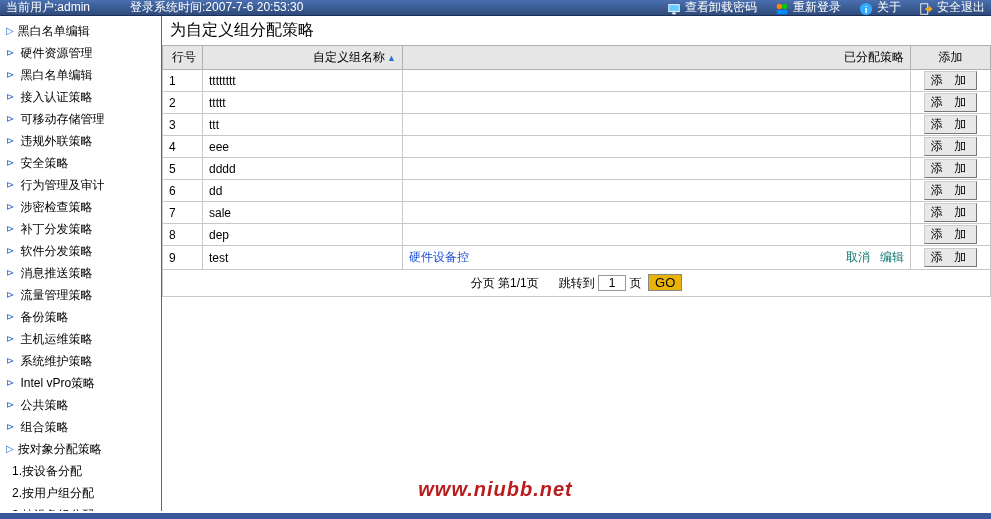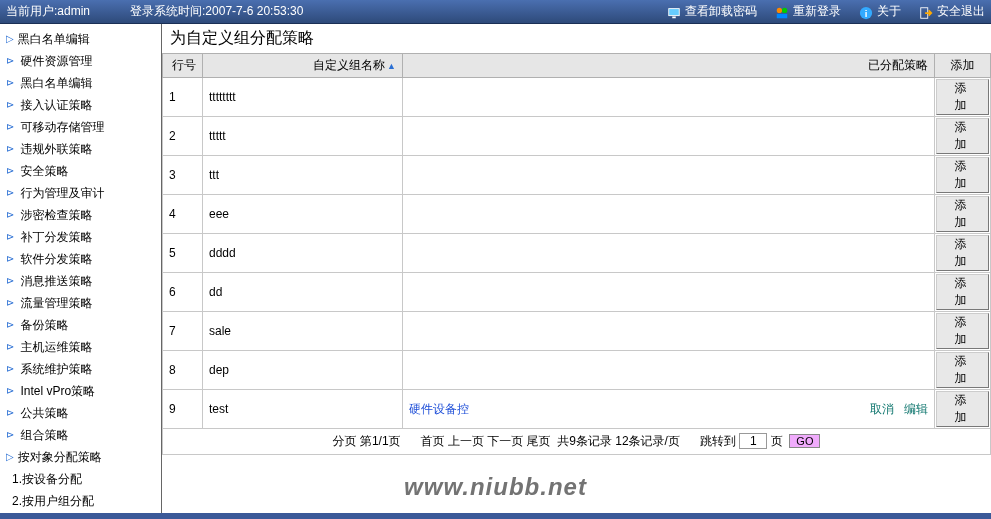--- a/index.html
+++ b/index.html
@@ -1,18 +1,18 @@
 <!DOCTYPE html>
 <html><head>
   <meta charset="utf-8">
   <style>
     * { margin: 0; padding: 0; box-sizing: border-box; }
     body { font-family: "SimSun", Arial, sans-serif; font-size: 12px; background: #fff; width: 991px; height: 519px; overflow: hidden; }
     
-    .topbar { background: linear-gradient(to bottom, #4a6fb0, #2e4a7a); height: 24px; display: flex; align-items: center; color: #fff; padding: 0 6px; border-bottom: 1px solid #1a2f55; }
+    .topbar { background: linear-gradient(to bottom, #4a6fb0, #2e4a7a); height: 16px; display: flex; align-items: center; color: #fff; padding: 0 6px; border-bottom: 1px solid #1a2f55; }
     .topbar-left { display: flex; gap: 40px; flex: 1; }
     .topbar-right { display: flex; gap: 18px; align-items: center; }
     .topbar-link { color: #fff; display: inline-flex; align-items: flex-end; gap: 4px; cursor: pointer; }
     .tb-icon { width: 14px; height: 14px; display: inline-block; }
     
     .main { display: flex; height: calc(100% - 24px); }
     
     .sidebar { width: 162px; border-right: 1px solid #666; padding: 4px 0; overflow-y: auto; }
     .sidebar-item { display: flex; align-items: center; padding: 2px 6px; cursor: pointer; line-height: 18px; color: #000; }
     .sidebar-item.sub { padding-left: 12px; }
@@ -20,35 +20,35 @@
     .arrow { color: #2a6fd4; margin-right: 4px; font-size: 10px; }
     .dot { color: #2a6fd4; margin-right: 6px; font-size: 10px; }
     
     .content { flex: 1; display: flex; flex-direction: column; }
     .content-title { padding: 4px 8px; font-size: 16px; }
     
     table.grid { width: 100%; border-collapse: collapse; }
     table.grid th { background: #e6e6e6; border: 1px solid #b0b0b0; padding: 3px 6px; font-weight: normal; text-align: right; }
     table.grid td { border: 1px solid #c8c8c8; padding: 3px 6px; height: 22px; }
     table.grid td.rownum { text-align: left; width: 40px; }
-    table.grid th.col-add, table.grid td.col-add { width: 56px; text-align: center; padding: 1px; }
+    table.grid th.col-add, table.grid td.col-add { width: 80px; text-align: center; padding: 1px; }
     table.grid th.col-row { width: 40px; }
     table.grid th.col-name { width: 200px; }
     .sort-icon { color: #2a6fd4; font-size: 9px; margin-left: 2px; }
     
     .btn { border: 1px outset #ccc; background: #e8e8e8; padding: 0 6px; cursor: pointer; font-family: Liberation Sans, sans-serif; font-size: 12px; letter-spacing: 4px; }
     .link-red { color: #1d4ed8; }
     .link-action { color: #0f766e; margin-left: 10px; cursor: pointer; }
     
     .pager { border: 1px solid #c8c8c8; border-top: none; padding: 4px 8px; display: flex; align-items: center; justify-content: center; gap: 20px; }
     .pager a { color: #000; cursor: pointer; }
     .pager input[type=text] { width: 28px; border: 1px solid #999; font-size: 12px; text-align: center; }
-    .go-btn { border: 1px solid #888; background: #f0abfc; padding: 0 6px; cursor: pointer; font-size: 11px; }
-    
-    .watermark { position: fixed; bottom: 18px; left: 50%; transform: translateX(-50%); font-size: 24px; color: #737373; font-weight: bold; font-style: italic; pointer-events: none; letter-spacing: 1px; }
+    .go-btn { border: 1px solid #888; background: #eab308; padding: 0 6px; cursor: pointer; font-size: 13px; }
+    
+    .watermark { position: fixed; bottom: 18px; left: 50%; transform: translateX(-50%); font-size: 20px; color: #b91c1c; font-weight: bold; font-style: italic; pointer-events: none; letter-spacing: 1px; }
     .blue-strip { position: fixed; bottom: 0; left: 0; right: 0; height: 6px; background: #3b5998; }
   </style>
 </head>
 <body>
 
 <div class="topbar">
   <div class="topbar-left">
     <span>当前用户:admin</span>
     <span>登录系统时间:2007-7-6 20:53:30</span>
   </div>
@@ -251,27 +251,20 @@
             <td class="col-add"><button class="btn">添 加</button></td>
           </tr>
         </tbody>
     </table>
 
     <div class="pager">
       <span>
         <span>分页 第</span><span>1/1</span><span>页</span>
       </span>
       <span>
-        <a>首页</a>
-        <a>上一页</a>
-        <a>下一页</a>
-        <a>尾页</a>
-        &nbsp;<span>共9条记录 12条记录/页</span>
-      </span>
-      <span>
         <span>跳转到</span>
         <input type="text" value="1" style="">
         <span>页</span>
         &nbsp;<button class="go-btn">GO</button>
       </span>
     </div>
   </div>
 </div>
 
 <div class="watermark">www.niubb.net</div>

